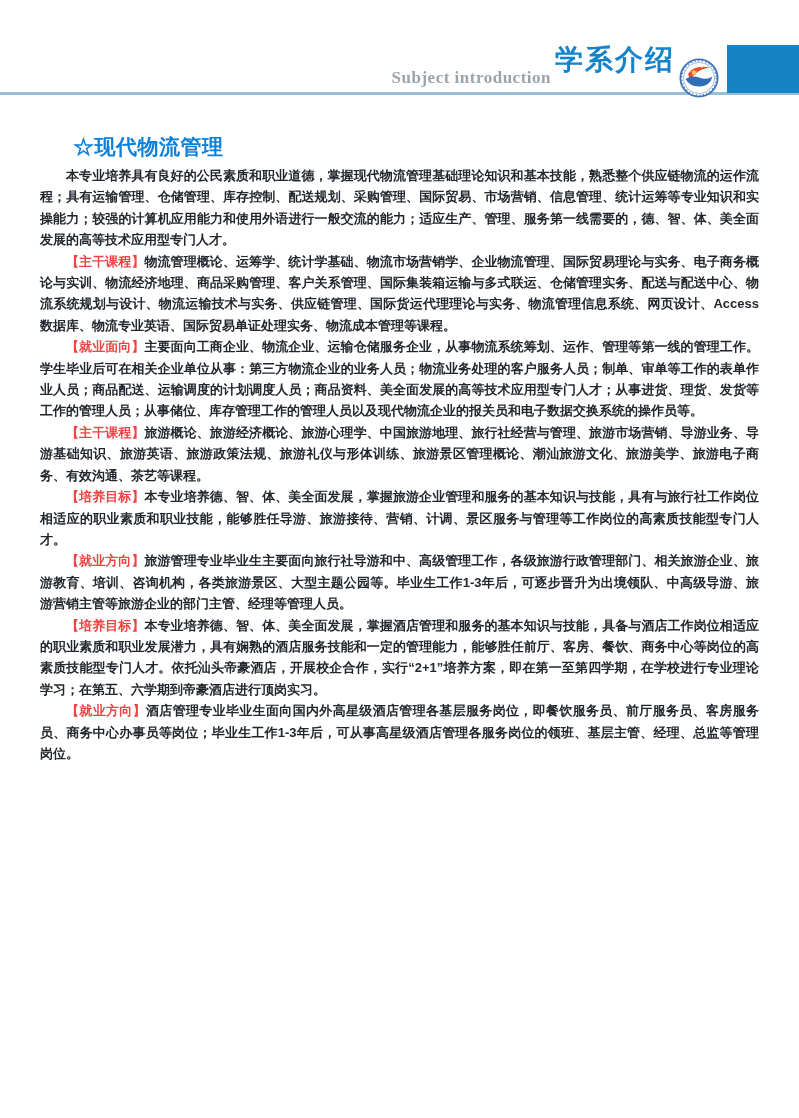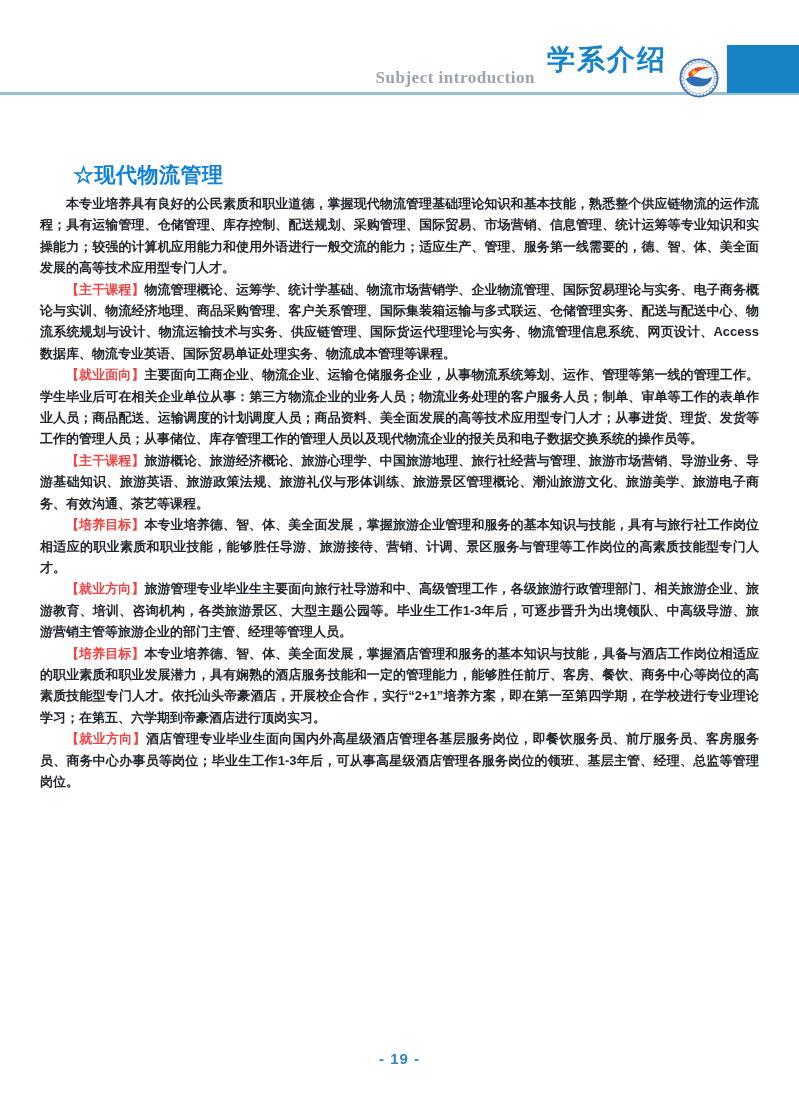--- a/index.html
+++ b/index.html
@@ -16,36 +16,36 @@
   .header-rule {
     position:absolute; top:92px; left:0; width:799px; height:3px;
     background:#97bed8;
   }
   .header-accent {
     position:absolute; top:45px; right:0; width:72px; height:48px;
     background:#1583c4; z-index:3;
   }
   .header-row {
     position:absolute; top:50px; right:80px; height:45px;
-    display:flex; align-items:flex-end; gap:12px; z-index:2;
+    display:flex; align-items:flex-end; gap:4px; z-index:2;
   }
   .header-en {
     color:#9ba4ab;
     font-family:"Liberation Serif", serif;
     font-weight:700; font-size:17px; letter-spacing:0.5px;
     padding-bottom:7px; white-space:nowrap;
   }
   .header-cn {
     color:#1583c9; font-weight:700; font-size:28px;
     letter-spacing:2px; padding-bottom:16px; white-space:nowrap;
   }
   .logo { width:40px; height:40px; display:block; position:relative; top:3px; }
 
   
-  .content { position:absolute; left:40px; width:719px; top:128px;margin-top:28px; }
+  .content { position:absolute; left:40px; width:719px; top:128px; }
   .section-title {
     margin:5px 0 4px; padding-left:33px;
     font-size:21px; font-weight:700; color:#0d80da;
     letter-spacing:0.5px; white-space:nowrap;
   }
   .para {
     margin:0; font-size:13px; line-height:21.4px;
     color:#22272e; font-weight:600;
     text-align:justify; text-indent:2em;
   }
@@ -97,15 +97,14 @@
       <p class="para"><span class="plabel">【就业方向】</span><span>旅游管理专业毕业生主要面向旅行社导游和中、高级管理工作，各级旅游行政管理部门、相关旅游企业、旅游教育、培训、咨询机构，各类旅游景区、大型主题公园等。毕业生工作1-3年后，可逐步晋升为出境领队、中高级导游、旅游营销主管等旅游企业的部门主管、经理等管理人员。</span></p>
     </section>
 
     <section>
       <p class="para"><span class="plabel">【培养目标】</span><span>本专业培养德、智、体、美全面发展，掌握酒店管理和服务的基本知识与技能，具备与酒店工作岗位相适应的职业素质和职业发展潜力，具有娴熟的酒店服务技能和一定的管理能力，能够胜任前厅、客房、餐饮、商务中心等岗位的高素质技能型专门人才。依托汕头帝豪酒店，开展校企合作，实行“2+1”培养方案，即在第一至第四学期，在学校进行专业理论学习；在第五、六学期到帝豪酒店进行顶岗实习。</span></p>
       <p class="para"><span class="plabel">【就业方向】</span><span>酒店管理专业毕业生面向国内外高星级酒店管理各基层服务岗位，即餐饮服务员、前厅服务员、客房服务员、商务中心办事员等岗位；毕业生工作1-3年后，可从事高星级酒店管理各服务岗位的领班、基层主管、经理、总监等管理岗位。</span></p>
     </section>
 
   </main>
 
-  <div class="page-number">- 19 -</div>
 
 </div>
 
 </body></html>

